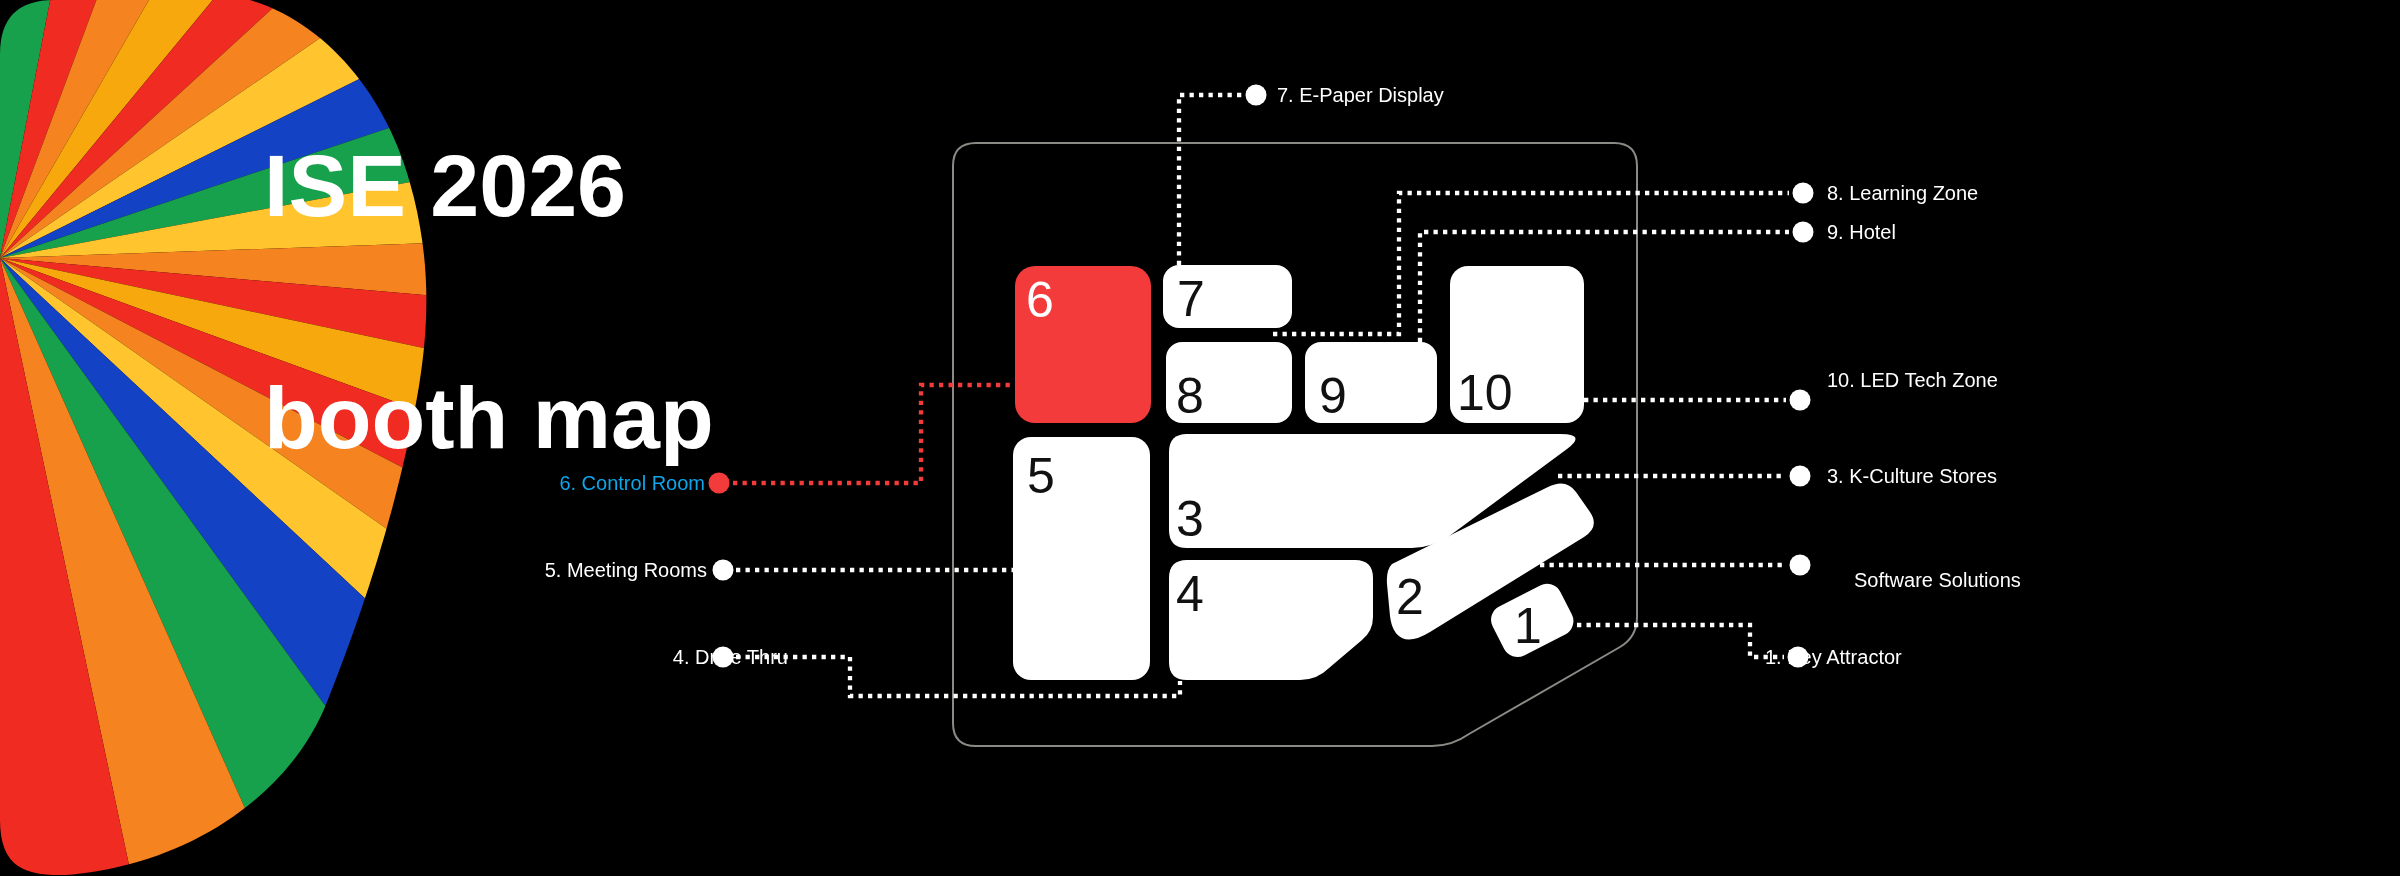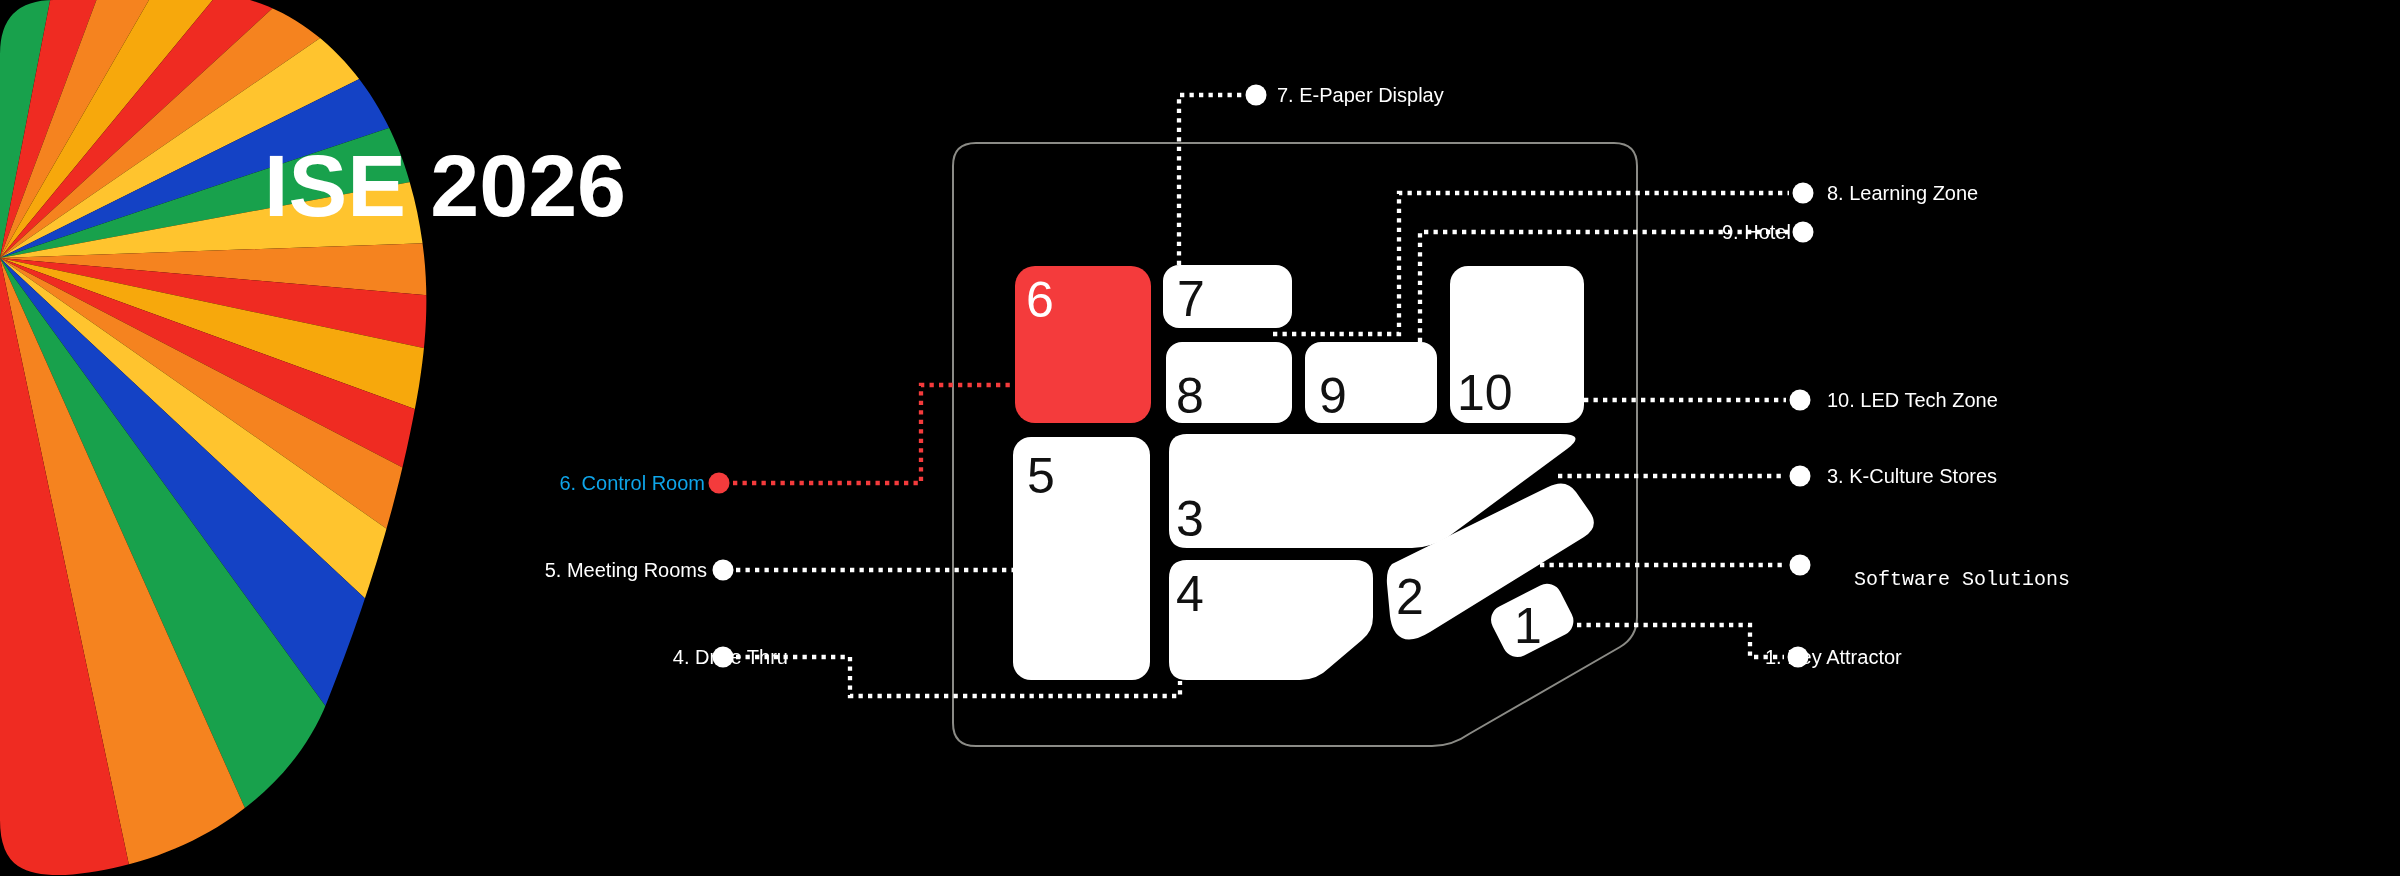--- a/index.html
+++ b/index.html
@@ -9,21 +9,21 @@
   }
   .canvas svg{position:absolute;inset:0;display:block;}
   .title{
     position:absolute;left:264px;top:128px;color:#fff;
     font-size:88px;line-height:116px;font-weight:700;letter-spacing:0px;white-space:pre;
   }
   .legend-label{
     position:absolute;color:#fff;font-size:20px;font-weight:500;
     white-space:nowrap;transform:translateY(-50%);line-height:36px;
   }
-  .legend-label .line2{display:block;padding-left:27px;font-family:Liberation Mono, monospace;}
+  .legend-label .line2{display:block;padding-left:27px;}
   .num{font-family:"Liberation Sans",sans-serif;font-weight:500;}
 </style>
 </head>
 <body>
 
 <div class="canvas">
 
   <svg viewBox="0 0 2400 876" width="2400" height="876">
 
     <defs>
@@ -117,26 +117,26 @@
       <text x="1027" y="493">5</text>
       <text x="1176" y="536">3</text>
       <text x="1176" y="611">4</text>
       <text x="1396" y="614">2</text>
       <text x="1514" y="643">1</text>
     </g>
     <text class="num" font-size="50" fill="#ffffff" x="1026" y="317">6</text>
   </svg>
 
   <div class="title"><span>ISE 2026</span><br>
-</div>
+<span>booth map</span></div>
 
   <div class="legend-label" style="left:1277px;top:95px;">7. E-Paper Display</div>
   <div class="legend-label" style="left:1827px;top:193px;text-align:right;">8. Learning Zone</div>
-  <div class="legend-label" style="left:1722px;top:232px;text-align:center;">9. Hotel</div>
-  <div class="legend-label" style="left:1827px;top:400px;">10. LED Tech Zone</div>
+  <div class="legend-label" style="left:1827px;top:232px;text-align:center;">9. Hotel</div>
+  <div class="legend-label" style="left:1827px;top:380px;">10. LED Tech Zone</div>
   <div class="legend-label" style="left:1827px;top:476px;">3. K-Culture Stores</div>
   <div class="legend-label" style="left:1827px;top:580px;">
     <span class="line2">Software Solutions</span>
   </div>
   <div class="legend-label" style="left:1765px;top:657px;">1. Key Attractor</div>
 
   <div class="legend-label" style="right: 1695px; top: 483px; color: #0ea5e9;">6. Control Room</div>
   <div class="legend-label" style="right:1693px;top:570px;">5. Meeting Rooms</div>
   <div class="legend-label" style="right:1612px;top:657px;">4. Drive Thru</div>
 

